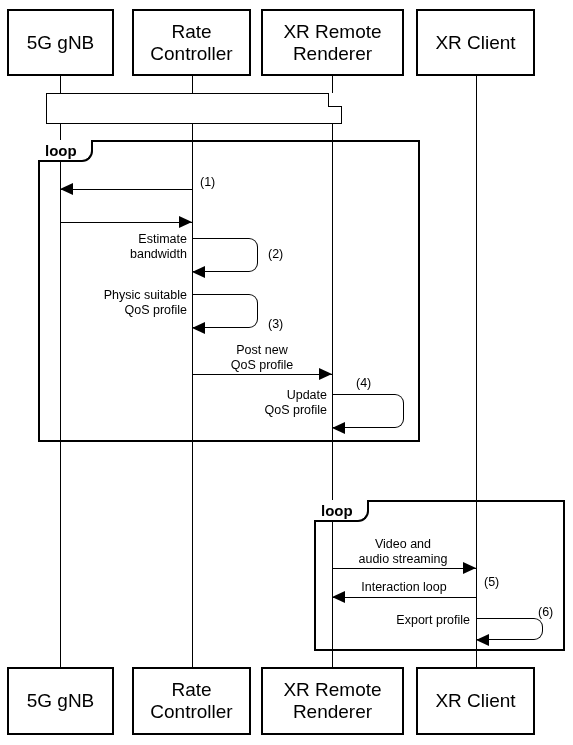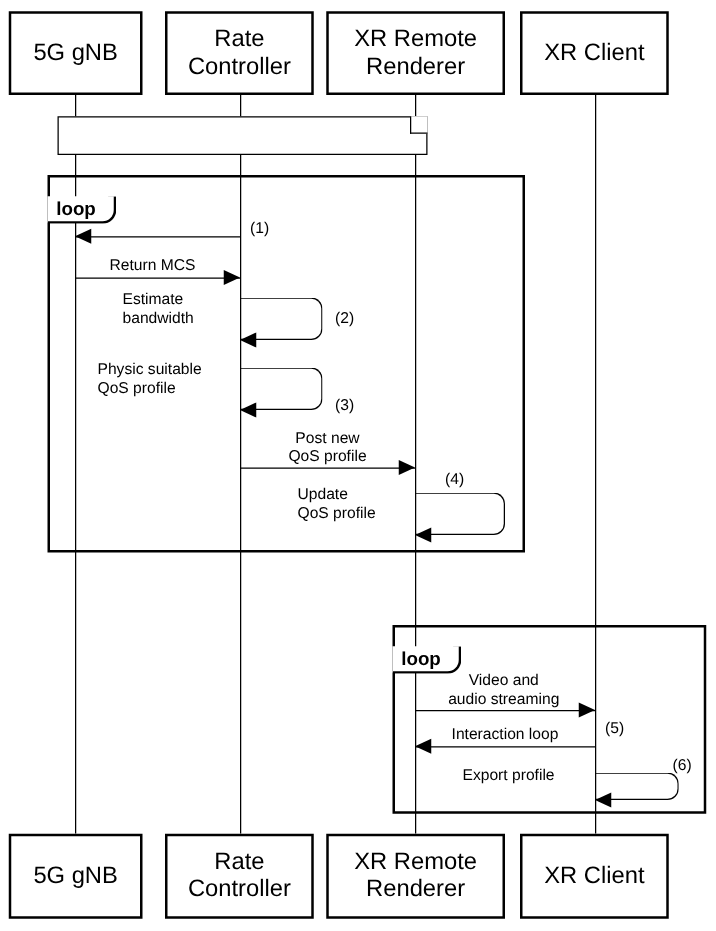--- a/index.html
+++ b/index.html
@@ -82,21 +82,20 @@
     background: #fff;
     border-right: 2.5px solid #000;
     border-bottom: 2.5px solid #000;
     border-bottom-right-radius: 11px;
     font-weight: bold;
     font-size: 15px;
     display: flex;
     align-items: center;
     box-sizing: border-box;
     z-index: 7;
-    margin-top: 17px;
   }
   
   .msg-line {
     position: absolute;
     height: 0;
     border-top: 1.8px solid #000;
     z-index: 8;
   }
   .arrow-head {
     position: absolute;
@@ -115,21 +114,21 @@
     border-right: 13px solid #000;
   }
   .msg-label {
     position: absolute;
     font-size: 12.5px;
     line-height: 1.18;
     white-space: pre-line;
     z-index: 9;
     background: transparent;
   }
-  .msg-label.right { }
+  .msg-label.right { text-align: right; }
   .msg-label.center { text-align: center; }
   .step-num {
     position: absolute;
     font-size: 12.5px;
     z-index: 9;
   }
   
   .selfmsg {
     position: absolute;
     border: 1.8px solid #000;
@@ -178,21 +177,20 @@
   <div class="frame-label" style="left:38px; top:140px;">
     <span>loop</span>
   </div>
 
   <div class="msg-line" style="left:60px; top:189px; width:132px;"></div>
   <div class="arrow-head arrow-left" style="left:60px; top:182.5px;"></div>
   <div class="step-num" style="left:200px; top:175px;">(1)</div>
 
   <div class="msg-line" style="left:60px; top:222px; width:132px;"></div>
   <div class="arrow-head arrow-right" style="left:179px; top:215.5px;"></div>
-  <div class="msg-label center" style="left:62px; top:205px; width:120px;">Return MCS</div>
 
   <div class="selfmsg" style="left:192px; top:238px; width:66px; height:34px;"></div>
   <div class="arrow-head arrow-left" style="left:192px; top:265.5px;"></div>
   <div class="msg-label right" style="left:98px; top:232px; width:89px;">Estimate
 bandwidth</div>
   <div class="step-num" style="left:268px; top:247px;">(2)</div>
 
   <div class="selfmsg" style="left:192px; top:294px; width:66px; height:34px;"></div>
   <div class="arrow-head arrow-left" style="left:192px; top:321.5px;"></div>
   <div class="msg-label right" style="left:78px; top:288px; width:109px;">Physic suitable

